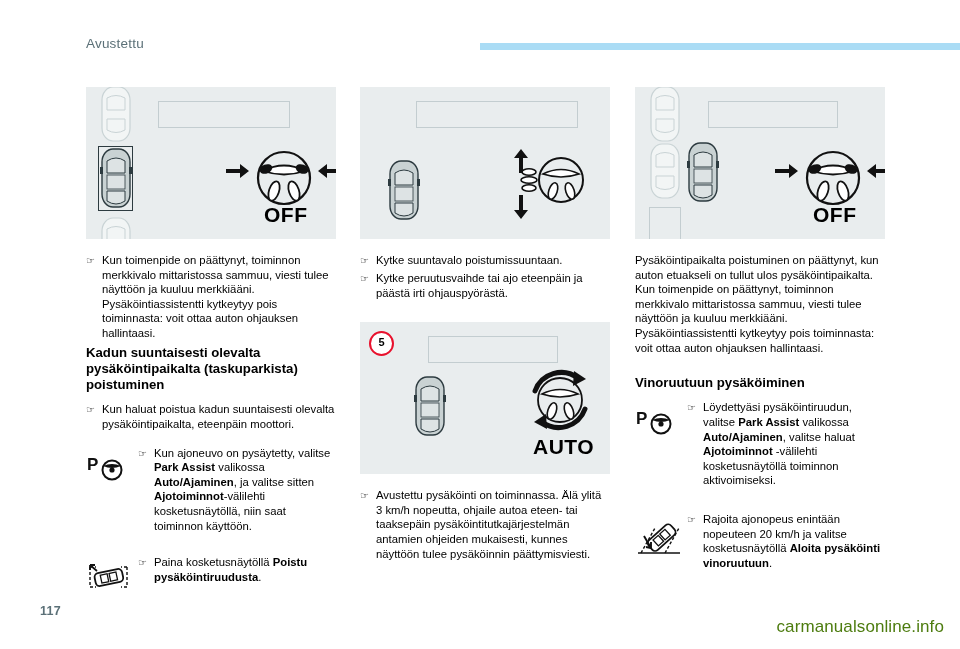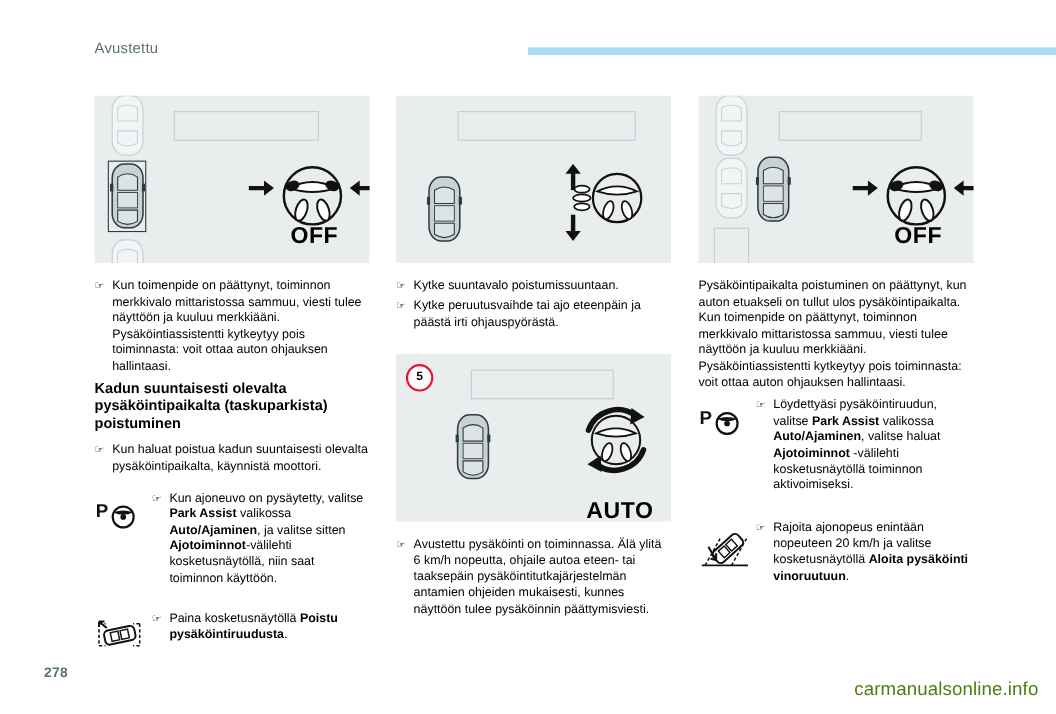--- a/index.html
+++ b/index.html
@@ -253,21 +253,21 @@
         <span class="bullet-mark">☞</span>
         <span class="bullet-text">Kun toimenpide on päättynyt, toiminnon merkkivalo mittaristossa sammuu, viesti tulee näyttöön ja kuuluu merkkiääni. Pysäköintiassistentti kytkeytyy pois toiminnasta: voit ottaa auton ohjauksen hallintaasi.</span>
       </div>
     </div>
 
     <h2 class="section-title">Kadun suuntaisesti olevalta pysäköintipaikalta (taskuparkista) poistuminen</h2>
 
     <div class="body-text">
       <div class="bullet-row">
         <span class="bullet-mark">☞</span>
-        <span class="bullet-text">Kun haluat poistua kadun suuntaisesti olevalta pysäköintipaikalta, käynnistä moottori.</span>
+        <span class="bullet-text">Kun haluat poistua kadun suuntaisesti olevalta pysäköintipaikalta, eteenpäin moottori.</span>
       </div>
     </div>
 
     <div class="icon-block">
       <div class="icon-cell">
         <svg width="44" height="28" viewBox="0 0 44 28">
           <text x="1" y="16" font-family="Liberation Sans, sans-serif" font-size="17" font-weight="bold" fill="#111">P</text>
           <circle cx="26" cy="16" r="9.5" fill="none" stroke="#111" stroke-width="2"></circle>
           <path d="M17 12 q9 -4 18 0 q-9 4 -18 0 z" fill="#111"></path>
           <circle cx="26" cy="16" r="2.6" fill="#111"></circle>
@@ -374,27 +374,27 @@
           <circle cx="30" cy="33" r="22" fill="none" stroke="#111" stroke-width="1.8"></circle>
           <path d="M12 27 q18 -9 36 0 q-18 6 -36 0 z" fill="#fff" stroke="#111" stroke-width="1.6"></path>
           <ellipse cx="22" cy="44" rx="4.2" ry="8.5" transform="rotate(18 22 44)" fill="#fff" stroke="#111" stroke-width="1.6"></ellipse>
           <ellipse cx="39" cy="44" rx="4.2" ry="8.5" transform="rotate(-18 39 44)" fill="#fff" stroke="#111" stroke-width="1.6"></ellipse>
           <path d="M5 24 A28 28 0 0 1 48 11" fill="none" stroke="#111" stroke-width="5" stroke-linecap="round"></path>
           <path d="M44 4 L56 12 L43 19 Z" fill="#111"></path>
           <path d="M55 42 A28 28 0 0 1 12 55" fill="none" stroke="#111" stroke-width="5" stroke-linecap="round"></path>
           <path d="M16 47 L4 55 L17 62 Z" fill="#111"></path>
         </svg>
       </div>
-      <div class="wheel-label" style="left:173px; top:113px;margin-top:18px;">AUTO</div>
+      <div class="wheel-label" style="left:173px; top:113px;">AUTO</div>
     </div>
 
     <div class="body-text">
       <div class="bullet-row">
         <span class="bullet-mark">☞</span>
-        <span class="bullet-text">Avustettu pysäköinti on toiminnassa. Älä ylitä 6 km/h nopeutta, ohjaile autoa eteen- tai taaksepäin pysäköintitutkajärjestelmän antamien ohjeiden mukaisesti, kunnes näyttöön tulee pysäköinnin päättymisviesti.</span>
+        <span class="bullet-text">Avustettu pysäköinti on toiminnassa. Älä ylitä 3 km/h nopeutta, ohjaile autoa eteen- tai taaksepäin pysäköintitutkajärjestelmän antamien ohjeiden mukaisesti, kunnes näyttöön tulee pysäköinnin päättymisviesti.</span>
       </div>
     </div>
   </div>
 
   <div class="col col-3">
 
     <div class="illus">
       <div class="screen-box" style="left:73px; top:14px; width:128px; height:25px;"></div>
 
       <div class="car" style="left:14px; top:-2px;">
@@ -446,20 +446,21 @@
       </div>
       <div class="wheel-label" style="left:178px; top:116px;">OFF</div>
     </div>
 
     <div class="body-text">
       <p class="para tight">Pysäköintipaikalta poistuminen on päättynyt, kun auton etuakseli on tullut ulos pysäköintipaikalta.</p>
       <p class="para tight">Kun toimenpide on päättynyt, toiminnon merkkivalo mittaristossa sammuu, viesti tulee näyttöön ja kuuluu merkkiääni.</p>
       <p class="para tight">Pysäköintiassistentti kytkeytyy pois toiminnasta: voit ottaa auton ohjauksen hallintaasi.</p>
     </div>
 
+    <h2 class="section-title" style="margin-top:20px;">Vinoruutuun pysäköiminen</h2>
 
     <div class="icon-block" style="margin-top:6px;">
       <div class="icon-cell">
         <svg width="44" height="28" viewBox="0 0 44 28">
           <text x="1" y="16" font-family="Liberation Sans, sans-serif" font-size="17" font-weight="bold" fill="#111">P</text>
           <circle cx="26" cy="16" r="9.5" fill="none" stroke="#111" stroke-width="2"></circle>
           <path d="M17 12 q9 -4 18 0 q-9 4 -18 0 z" fill="#111"></path>
           <circle cx="26" cy="16" r="2.6" fill="#111"></circle>
         </svg>
       </div>
@@ -483,16 +484,16 @@
           <path d="M9 16 L16 28 M16 28 L11 27 M16 28 L16 22" stroke="#111" stroke-width="1.9" fill="none"></path>
         </svg>
       </div>
       <div class="bullet-row">
         <span class="bullet-mark">☞</span>
         <span class="bullet-text" id="c3-ib1"><span>Rajoita ajonopeus enintään nopeuteen 20 km/h ja valitse kosketusnäytöllä </span><b>Aloita pysäköinti vinoruutuun</b><span>.</span></span>
       </div>
     </div>
   </div>
 
-  <div class="folio">278</div>
+  <div class="folio">117</div>
   <div class="watermark">carmanualsonline.info</div>
 
 </div>
 
 </body></html>

